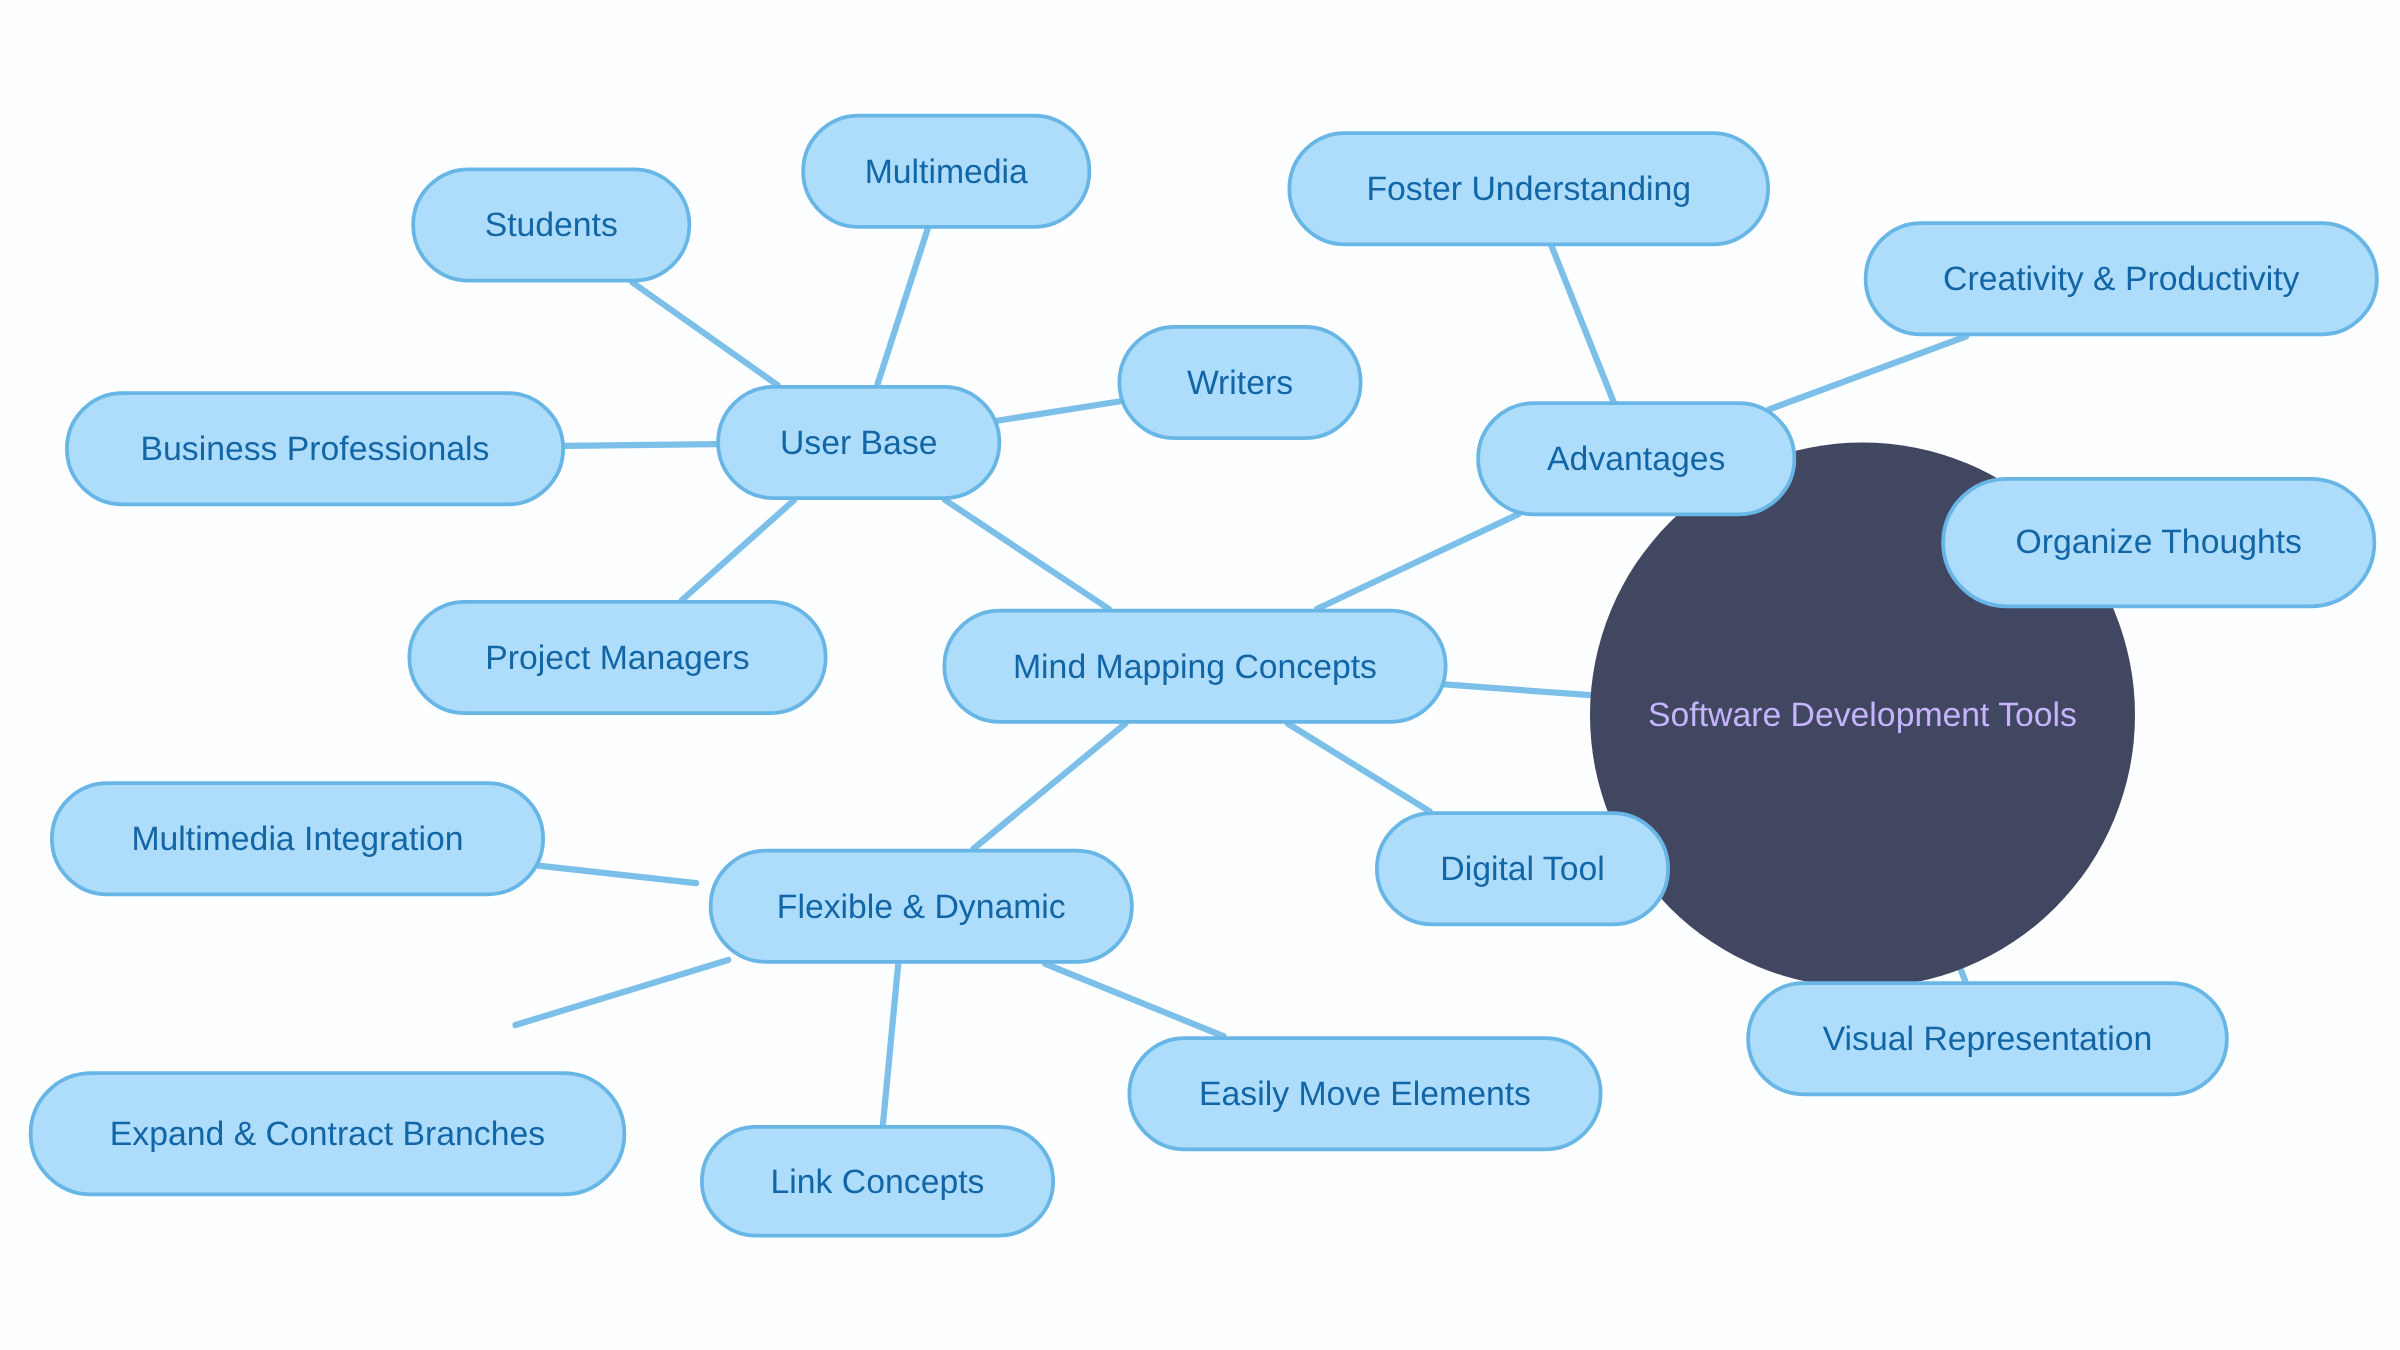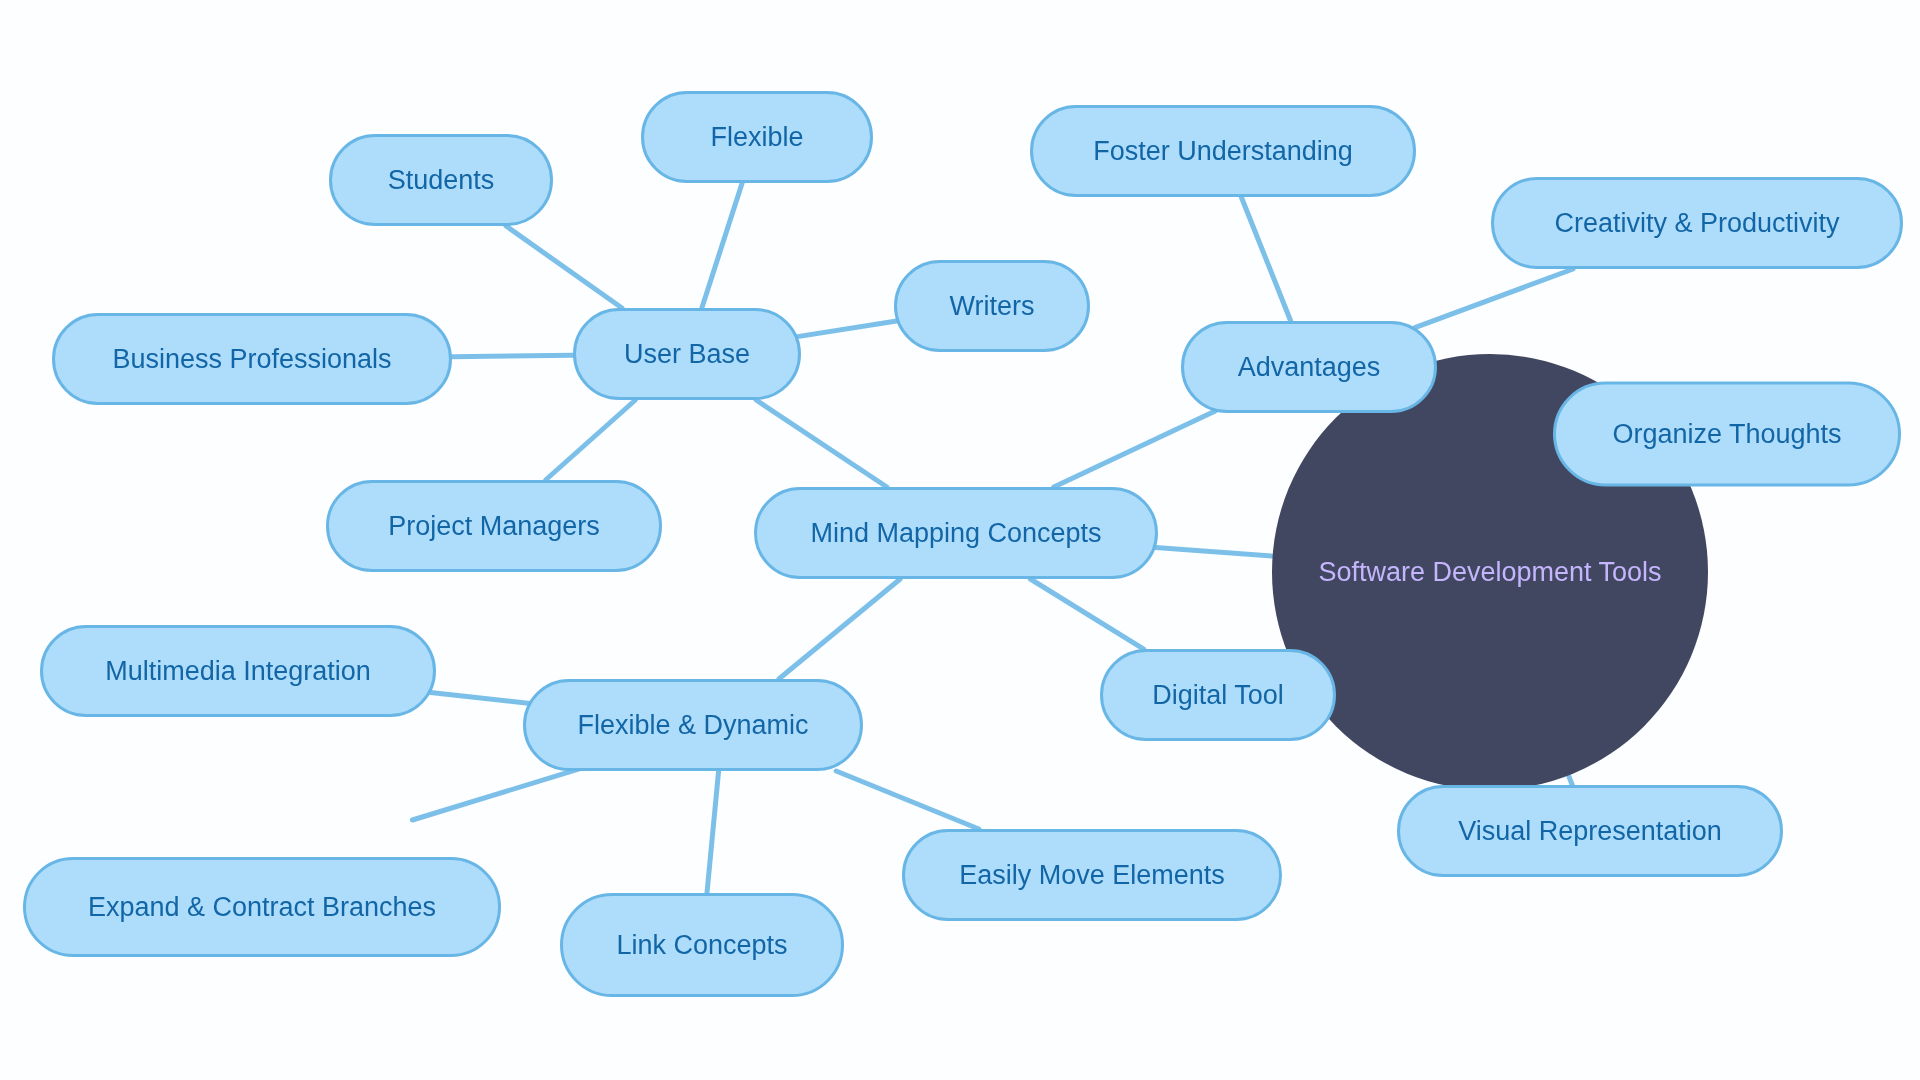--- a/index.html
+++ b/index.html
@@ -80,31 +80,31 @@
       </div>
       <div class="node pill" style="left: 956px; top: 533px; width: 404px; height: 92px;">
         <span>Mind Mapping Concepts</span>
       </div>
       <div class="node pill" style="left: 687px; top: 354px; width: 228px; height: 92px;">
         <span>User Base</span>
       </div>
       <div class="node pill" style="left: 1309px; top: 367px; width: 256px; height: 92px;">
         <span>Advantages</span>
       </div>
-      <div class="node pill" style="left: 693px; top: 725px; width: 340px; height: 92px;">
+      <div class="node pill" style="left: 737px; top: 725px; width: 340px; height: 92px;">
         <span>Flexible &amp; Dynamic</span>
       </div>
       <div class="node pill" style="left: 1218px; top: 695px; width: 236px; height: 92px;">
         <span>Digital Tool</span>
       </div>
       <div class="node pill" style="left: 441px; top: 180px; width: 224px; height: 92px;">
         <span>Students</span>
       </div>
       <div class="node pill" style="left: 757px; top: 137px; width: 232px; height: 92px;">
-        <span>Flexible</span>
+        <span>Multimedia</span>
       </div>
       <div class="node pill" style="left: 992px; top: 306px; width: 196px; height: 92px;">
         <span>Writers</span>
       </div>
       <div class="node pill" style="left: 252px; top: 359px; width: 400px; height: 92px;">
         <span>Business Professionals</span>
       </div>
       <div class="node pill" style="left: 494px; top: 526px; width: 336px; height: 92px;">
         <span>Project Managers</span>
       </div>
@@ -119,20 +119,20 @@
       </div>
       <div class="node pill" style="left: 1590px; top: 831px; width: 386px; height: 92px;">
         <span>Visual Representation</span>
       </div>
       <div class="node pill" style="left: 238px; top: 671px; width: 396px; height: 92px;">
         <span>Multimedia Integration</span>
       </div>
       <div class="node pill" style="left: 262px; top: 866px; width: 478px; height: 100px; margin-top: 41px;">
         <span>Expand &amp; Contract Branches</span>
       </div>
-      <div class="node pill" style="left: 702px; top: 945px; width: 284px; height: 104px;">
+      <div class="node pill" style="left: 702px; top: 945px; width: 284px; height: 90px;">
         <span>Link Concepts</span>
       </div>
       <div class="node pill" style="left: 1092px; top: 875px; width: 380px; height: 92px;">
         <span>Easily Move Elements</span>
       </div>
     </div>
 </div>
 
 </body></html>

